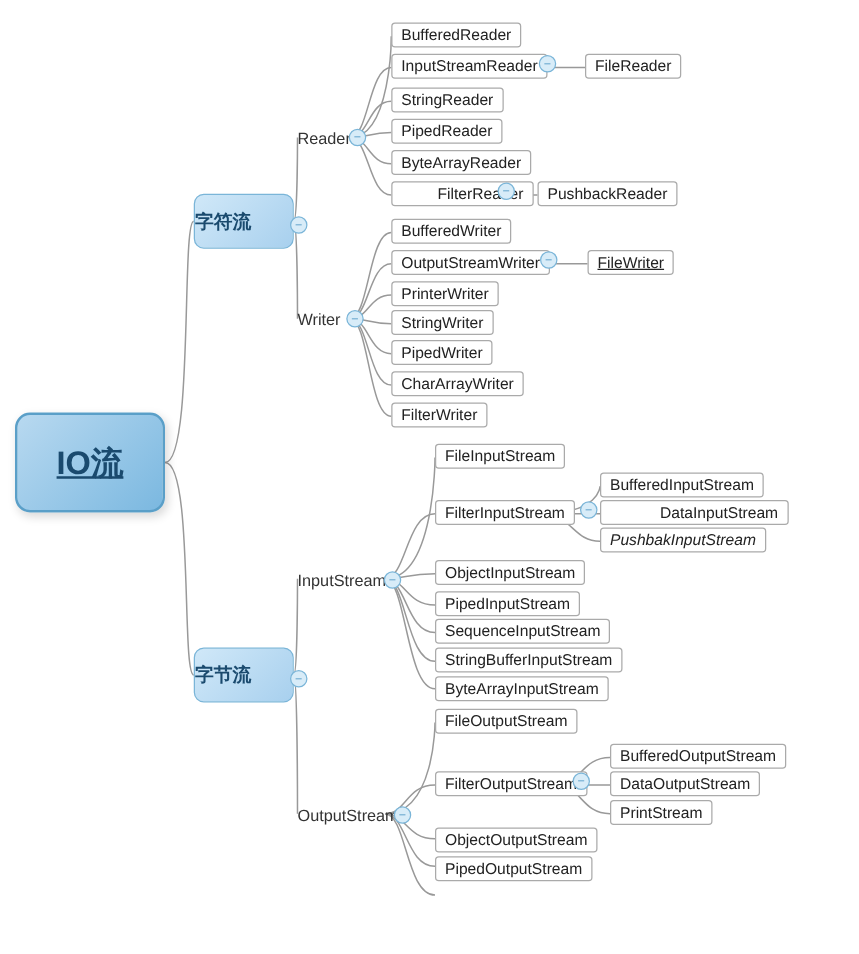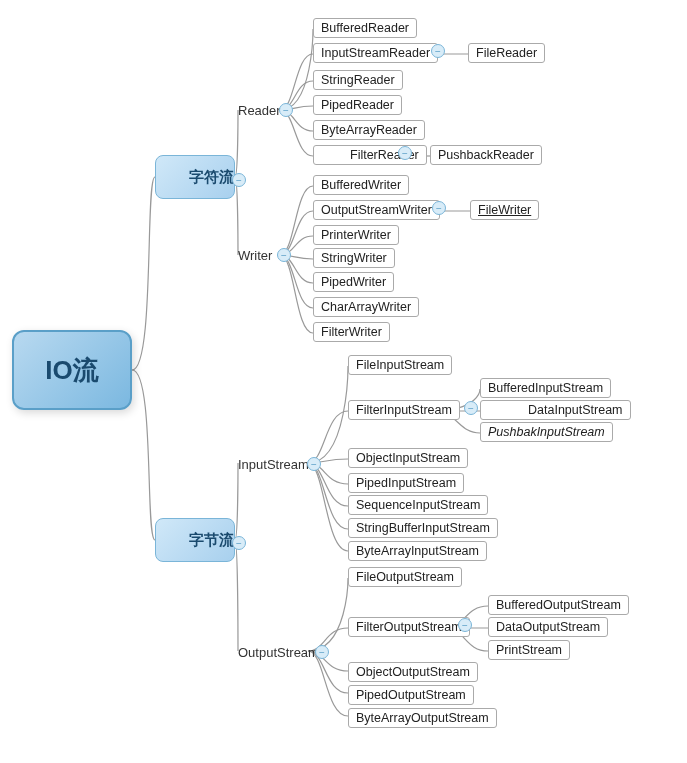--- a/index.html
+++ b/index.html
@@ -29,33 +29,34 @@
       background: linear-gradient(135deg, #b8d9f0, #7bb8e0);
       border: 2px solid #5a9fc8;
       border-radius: 12px;
       display: flex;
       align-items: center;
       justify-content: center;
       font-size: 26px;
       font-weight: 600;
       color: #1a4a6e;
       box-shadow: 2px 3px 8px rgba(0,0,0,0.15);
+      text-decoration: underline;
     }
 
     
     .cat-node {
       position: absolute;
       width: 80px;
       height: 44px;
       background: linear-gradient(135deg, #d0e8f8, #a8d0ee);
       border: 1.5px solid #7ab5d8;
       border-radius: 8px;
       display: flex;
       align-items: center;
-      justify-content: flex-end;
+      justify-content: flex-start;
       font-size: 15px;
       font-weight: 600;
       color: #1a4a6e;
     }
 
     
     .sub-node {
       position: absolute;
       font-size: 13px;
       color: #333;
@@ -236,15 +237,14 @@
   <div class="collapse-icon" style="top:645px;left:315px;">−</div>
 
   <div class="leaf-node" style="top:567px;left:348px;">FileOutputStream</div>
   <div class="leaf-node" style="top:617px;left:348px;">FilterOutputStream</div>
   <div class="collapse-icon" style="top:618px;left:458px;">−</div>
   <div class="leaf-node" style="top:595px;left:488px;">BufferedOutputStream</div>
   <div class="leaf-node" style="top:617px;left:488px;">DataOutputStream</div>
   <div class="leaf-node" style="top:640px;left:488px;">PrintStream</div>
   <div class="leaf-node" style="top:662px;left:348px;">ObjectOutputStream</div>
   <div class="leaf-node" style="top:685px;left:348px;">PipedOutputStream</div>
-  <div class="leaf-node" style="top:708px;left:348px;">ByteArrayOutputStream</div>
 
 </div>
 
 </body></html>

